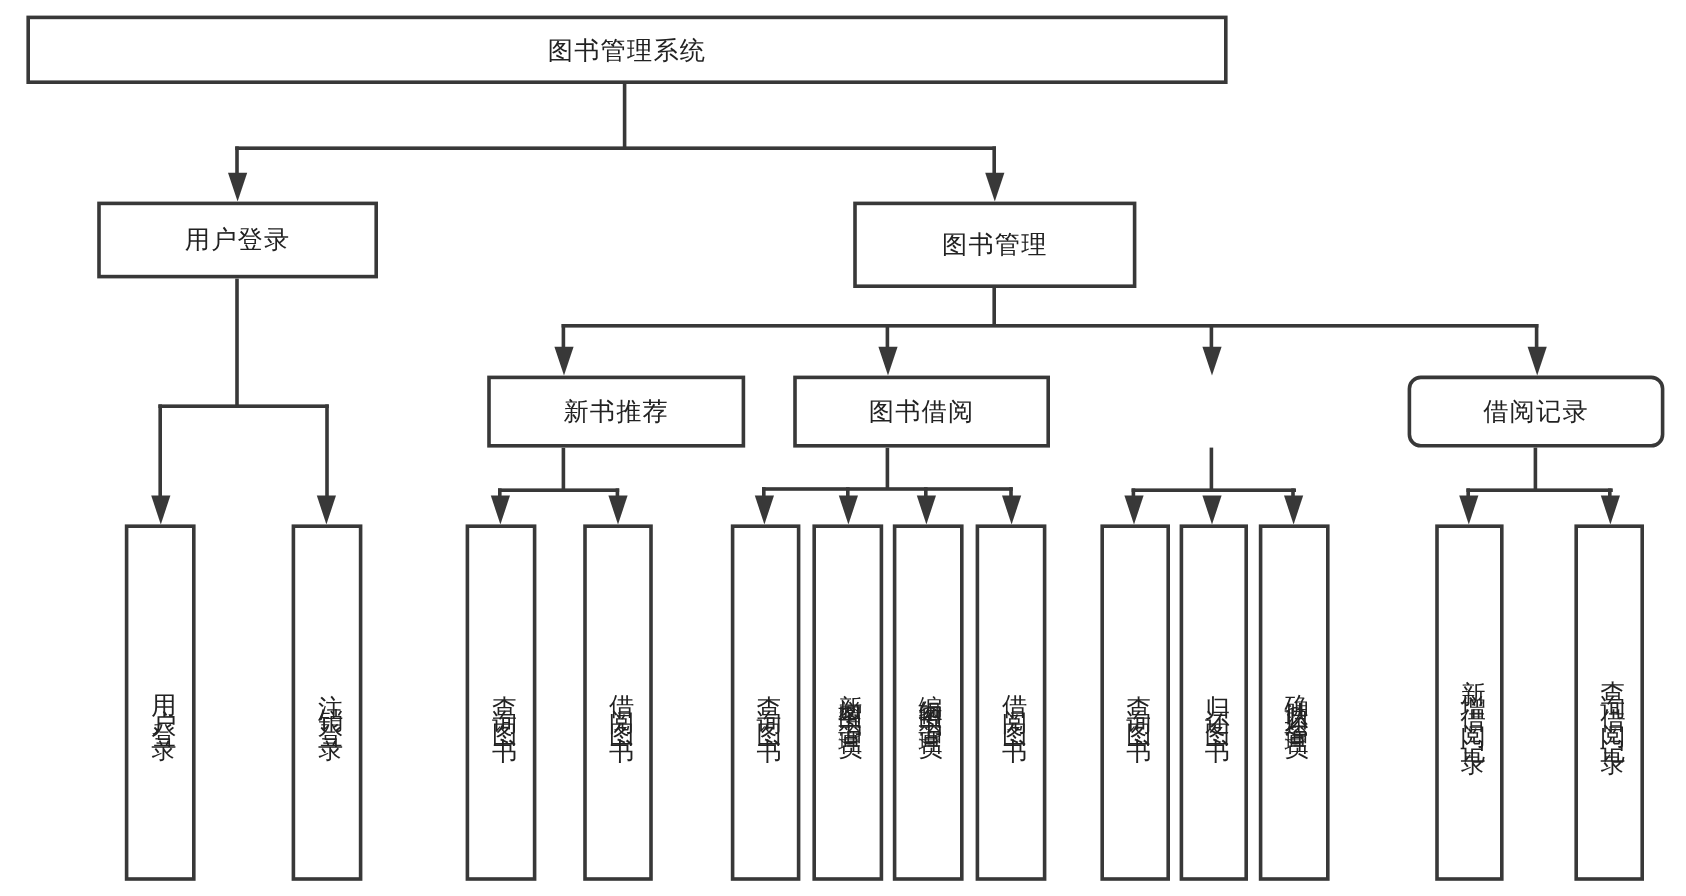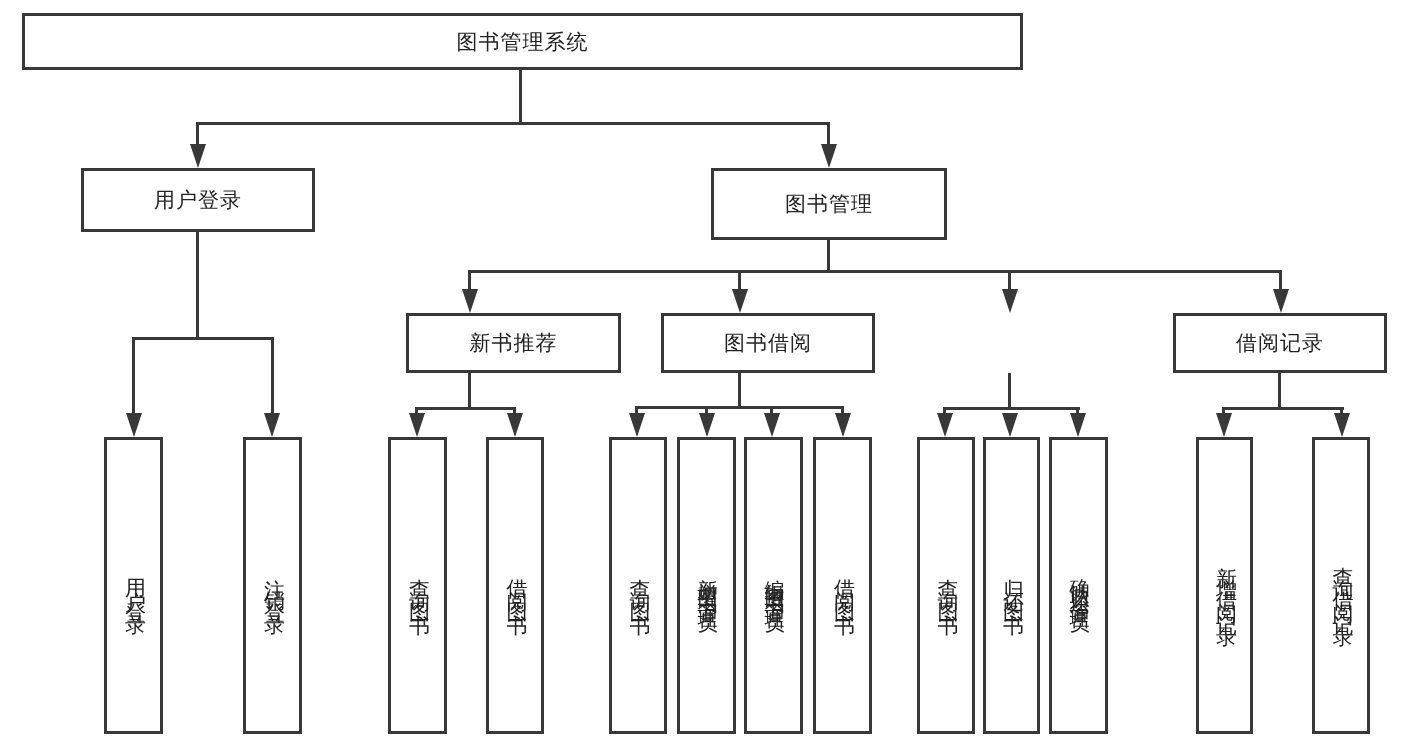--- a/index.html
+++ b/index.html
@@ -96,21 +96,21 @@
   <div class="arrow" style="left:732px; top:289px;"></div>
   <div class="arrow" style="left:1002px; top:289px;"></div>
   <div class="arrow" style="left:1273px; top:289px;"></div>
 
   <div class="box" style="left:363px; top:313px; width:215px; height:60px;margin-left:43px;">
     <span>新书推荐</span>
   </div>
   <div class="box" style="left:633px; top:313px; width:214px; height:60px;margin-left:28px;">
     <span>图书借阅</span>
   </div>
-  <div class="box" style="left:1173px; top:313px; width:214px; height:60px;">
+  <div class="box" style="left:1173px; top:313px; width:214px; height:60px;border-radius:11px;">
     <span>借阅记录</span>
   </div>
 
   <div class="v" style="left:468px; top:373px; height:36px;"></div>
   <div class="h" style="left:415px; top:407px; width:101px;"></div>
   <div class="v" style="left:415px; top:407px; height:9px;"></div>
   <div class="v" style="left:513px; top:407px; height:9px;"></div>
   <div class="arrow" style="left:409px; top:413px;"></div>
   <div class="arrow" style="left:507px; top:413px;"></div>
 

